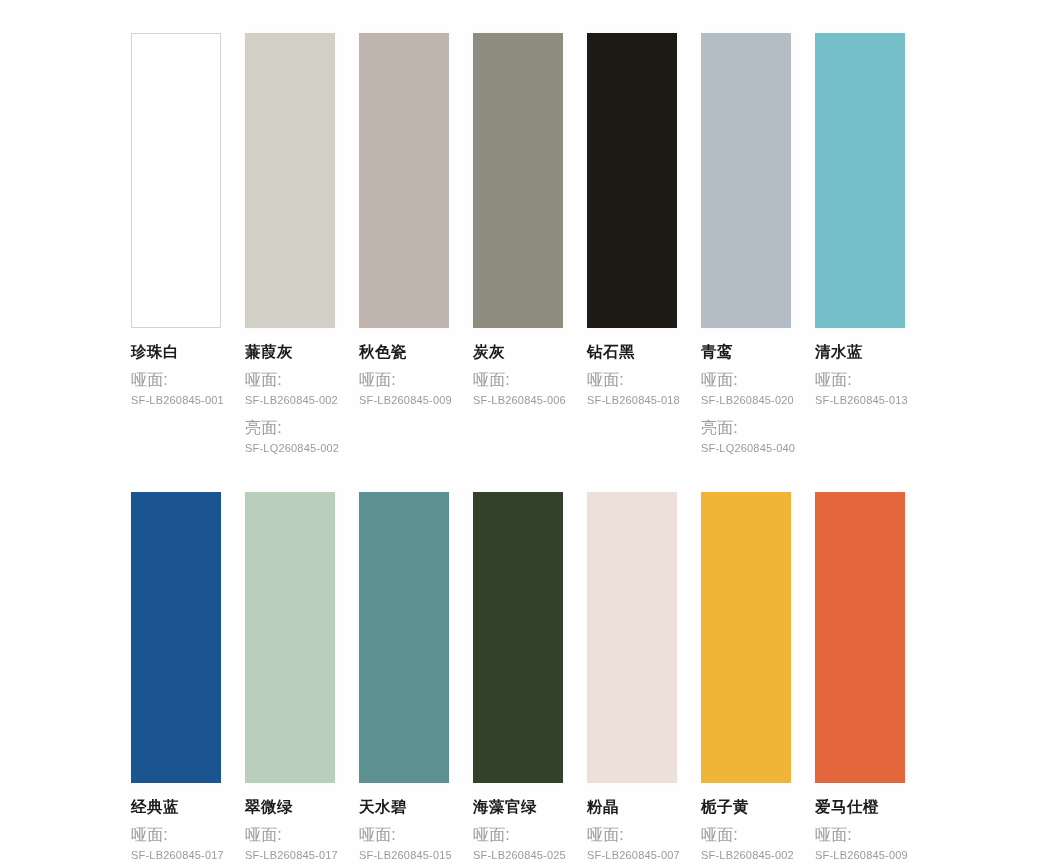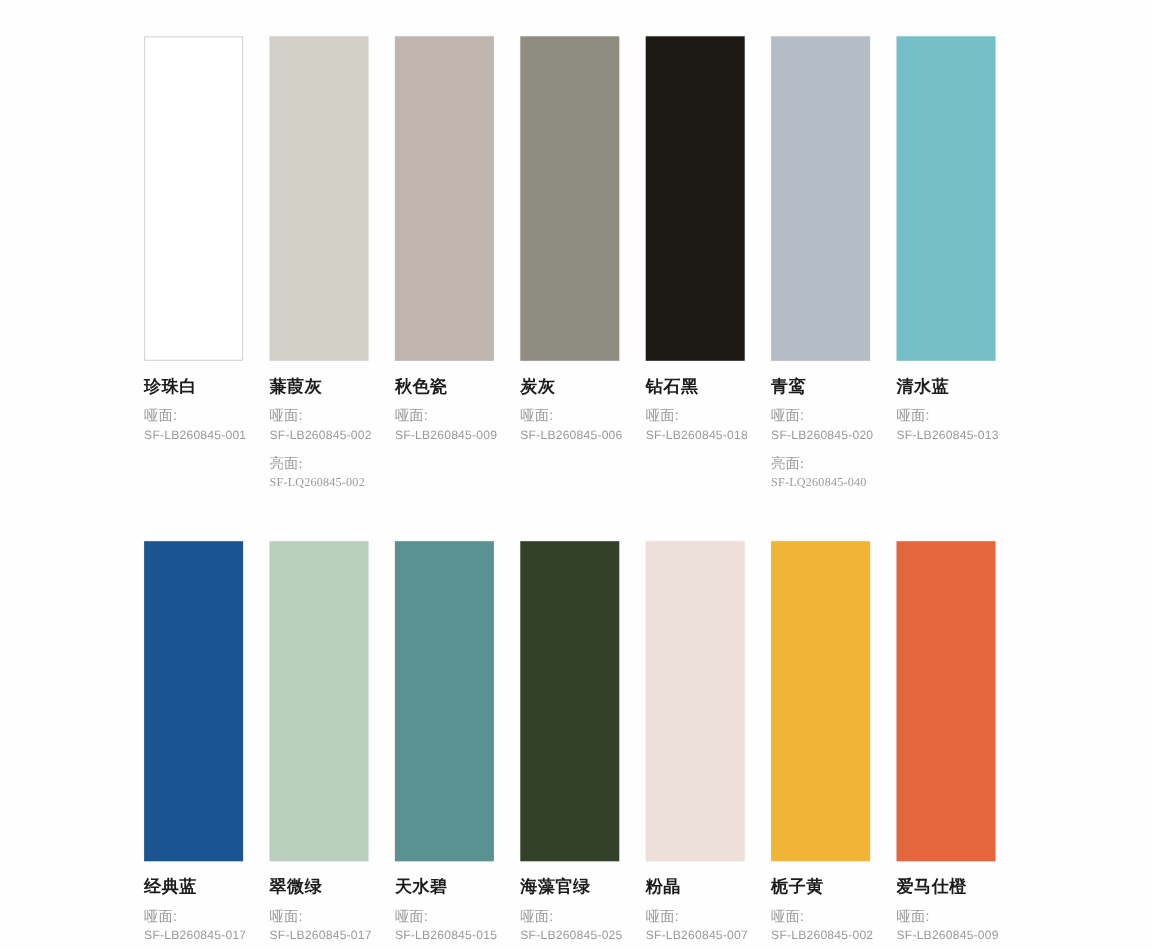--- a/index.html
+++ b/index.html
@@ -60,26 +60,25 @@
     line-height: 1.25;
     white-space: nowrap;
   }
 
   .finish-block {
     margin-top: 7px;
   }
 
   .finish-block + .finish-block {
     margin-top: 7px;
-    font-family: Liberation Serif, serif;
   }
 
   .finish-label,
   .finish-code {
-    font-size: 13px;
+    font-size: 16px;
     color: #9a9a9a;
     line-height: 1.5;
     white-space: nowrap;
     letter-spacing: 0.15px;
   }
 
   .finish-code {
     font-size: 11px;
     letter-spacing: 0.2px;
   }

